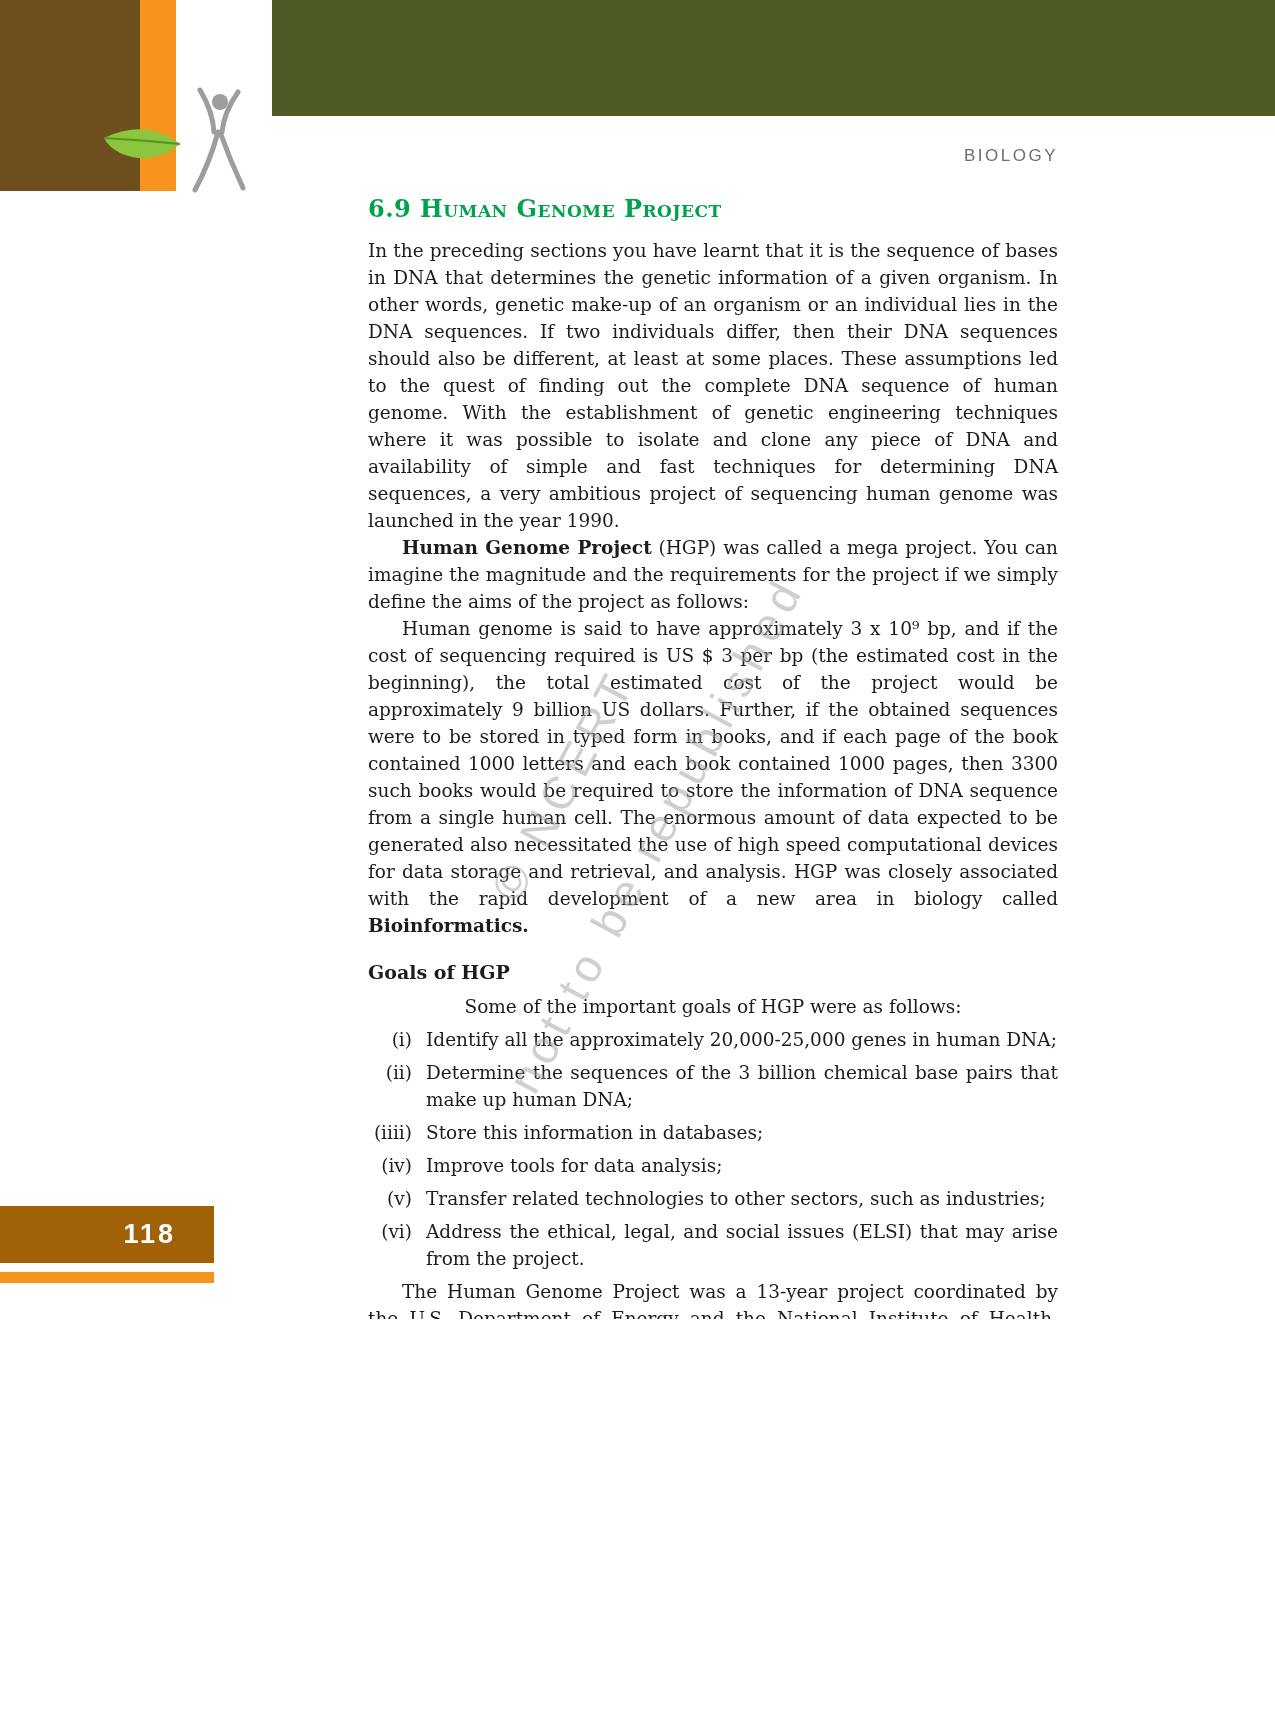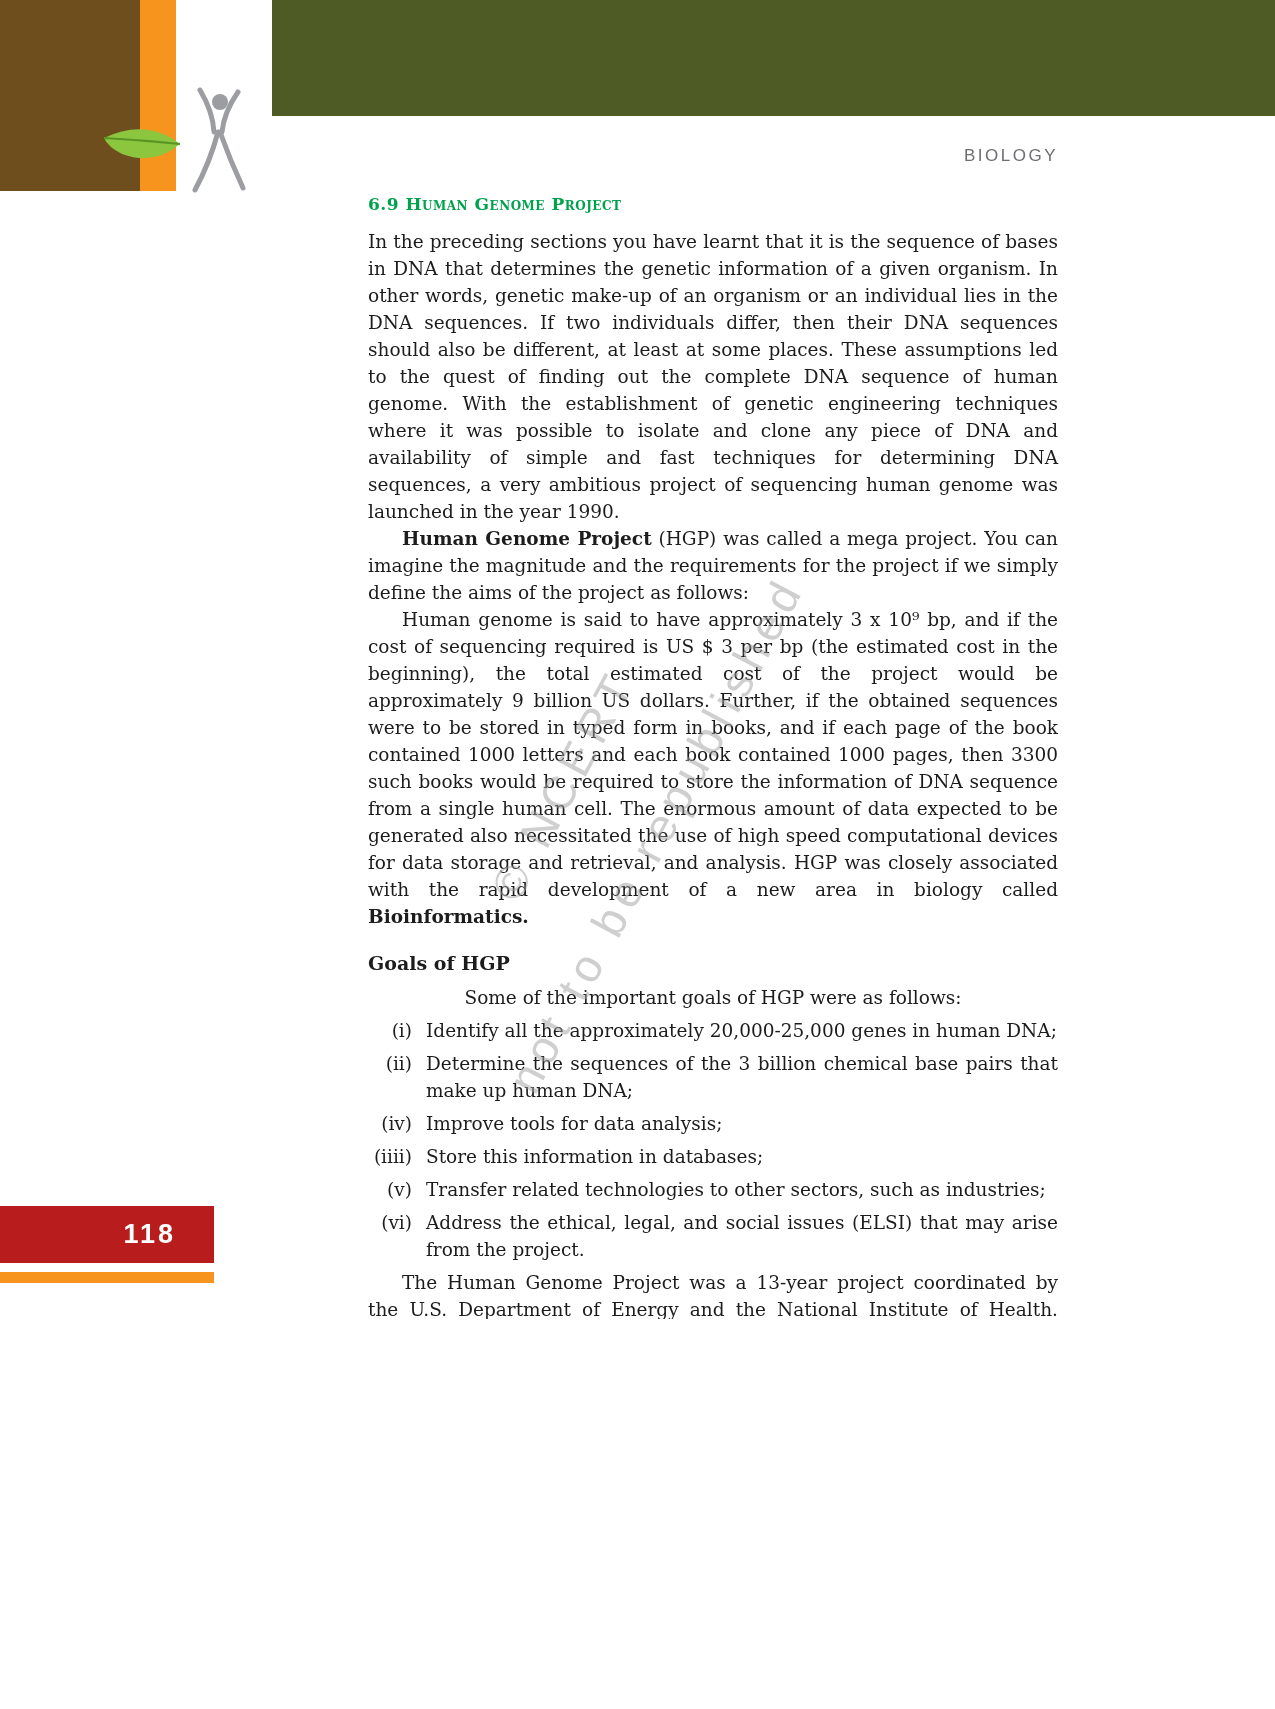--- a/index.html
+++ b/index.html
@@ -10,35 +10,35 @@
   }
   .crop-mark { position:absolute; left:0; top:18px; width:28px; height:30px;
     border:1px solid #9a9a9a; border-left:none; background:#ffffff; }
   .brown-box { position:absolute; left:0; top:0; width:140px; height:191px; background:#6f4e1e; }
   .orange-bar { position:absolute; left:140px; top:0; width:36px; height:191px; background:#f7941d; }
   .green-band { position:absolute; left:272px; top:0; right:0; height:116px; background:#4e5b25; }
   .decor { position:absolute; left:98px; top:86px; }
   .running-head { position:absolute; top:146px; right:217px;
     font-family:"Liberation Sans", sans-serif; font-size:17px; letter-spacing:2.5px; color:#6d6e71; }
   .content { position:absolute; left:368px; top:194px; width:690px; }
-  .sec-heading { font-variant:small-caps; color:#00a24d; font-size:17px; font-weight:bold;
+  .sec-heading { font-variant:small-caps; color:#00a24d; font-size:24px; font-weight:bold;
     letter-spacing:0.5px; margin-bottom:14px; }
   p.body { font-size:18.5px; line-height:27px; text-align:justify; }
   p.indent { text-indent:34px; }
   .goals-h { font-size:19px; font-weight:bold; margin:22px 0 10px; }
   .goals-intro { font-size:18.5px; line-height:27px; margin-bottom:2px;text-align:center; }
   .goal { display:flex; margin:6px 0; font-size:18.5px; line-height:27px; }
   .goal .num { width:58px; text-align:right; flex:none; padding-right:14px; }
   .goal .txt { text-align:justify; }
   .watermark { position:absolute; left:360px; top:570px; width:500px; height:480px;
     display:flex; flex-direction:column; align-items:center; justify-content:center;
     transform:rotate(-62deg); color:rgba(160,160,160,0.5);
     font-family:"Liberation Sans", sans-serif; font-size:46px; letter-spacing:7px;
     line-height:105px; white-space:nowrap; pointer-events:none; z-index:5; }
-  .pagenum-box { position:absolute; left:0; top:1206px; width:214px; height:57px; background:#b91c1c;
+  .pagenum-box { position:absolute; left:0; top:1206px; width:214px; height:57px; background:#a16207;
     color:#ffffff; font-family:"Liberation Sans", sans-serif; font-size:27px; font-weight:bold;
     letter-spacing:3px; display:flex; align-items:center; justify-content:flex-end; padding-right:38px; }
   .pagenum-line { position:absolute; left:0; top:1272px; width:214px; height:11px; background:#f7941d; }
   .footer { position:absolute; left:0; top:1622px; width:1180px; text-align:center;
     font-family:"Liberation Sans", sans-serif; font-size:18px; color:#231f20; }
   b { font-weight:bold; }
 </style>
 </head>
 <body>
 
@@ -84,26 +84,26 @@
 
     <div class="goal">
       <span class="num">(i)</span>
       <span class="txt">Identify all the approximately 20,000-25,000 genes in human DNA;</span>
     </div>
     <div class="goal">
       <span class="num">(ii)</span>
       <span class="txt">Determine the sequences of the 3 billion chemical base pairs that make up human DNA;</span>
     </div>
     <div class="goal">
+      <span class="num">(iiii)</span>
+      <span class="txt">Store this information in databases;</span>
+    </div>
+    <div class="goal">
       <span class="num">(iv)</span>
       <span class="txt">Improve tools for data analysis;</span>
-    </div>
-    <div class="goal">
-      <span class="num">(iiii)</span>
-      <span class="txt">Store this information in databases;</span>
     </div>
     <div class="goal">
       <span class="num">(v)</span>
       <span class="txt">Transfer related technologies to other sectors, such as industries;</span>
     </div>
     <div class="goal">
       <span class="num">(vi)</span>
       <span class="txt">Address the ethical, legal, and social issues (ELSI) that may arise from the project.</span>
     </div>
 

